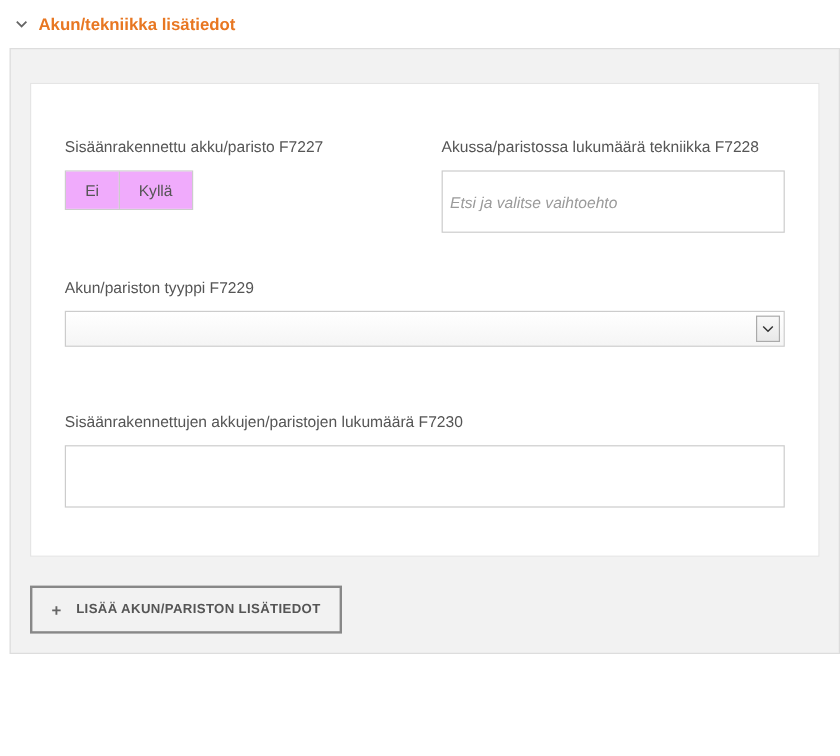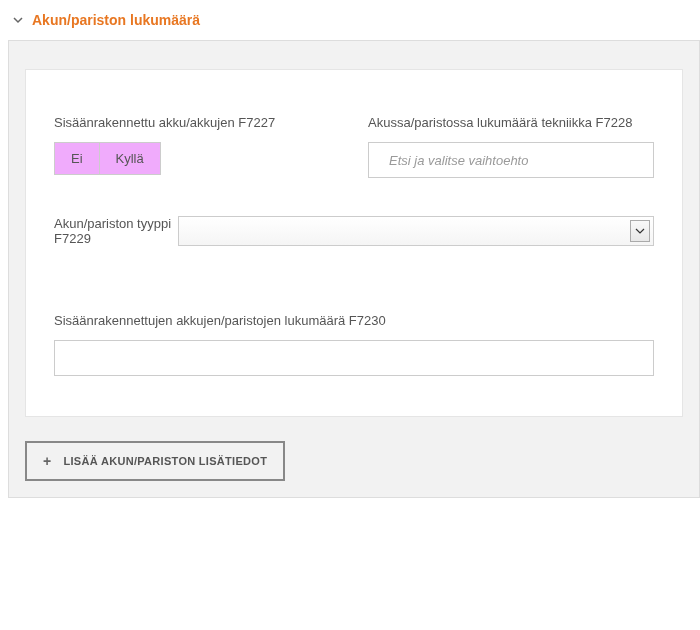--- a/index.html
+++ b/index.html
@@ -71,23 +71,23 @@
       font-size: 13px;
       color: #555;
       background: #f0abfc;
       border: none;
       cursor: pointer;
     }
     .toggle-btn + .toggle-btn {
       border-left: 1px solid #ccc;
     }
     .text-input {
-      height: 36px;
-      border: 1px solid #ccc;
-      padding: 0 20px;
+      height: 52px;
+      border: 1px solid #ccc;
+      padding: 0 6px;
       font-size: 13px;
       color: #555;
       background: #fff;
       width: 100%;
     }
     .text-input::placeholder {
       color: #9a9a9a;
       font-style: italic;
     }
     .select-wrap {
@@ -145,43 +145,43 @@
   </style>
 </head>
 <body>
 
 <div class="section-header">
   <span class="chevron">
     <svg width="12" height="12" viewBox="0 0 12 12">
         <path d="M2 4 L6 8 L10 4" stroke="#666" stroke-width="1.5" fill="none"></path>
       </svg>
   </span>
-  <span class="section-title">Akun/pariston lukumäärä</span>
+  <span class="section-title">Akun/tekniikka lisätiedot</span>
 </div>
 
 <div class="outer-panel">
   <div class="inner-panel">
 
     <div class="row">
       <div class="field">
-        <div class="field-label">Sisäänrakennettu akku/akkujen F7227</div>
+        <div class="field-label">Sisäänrakennettu akku/paristo F7227</div>
         <div>
           <div class="toggle-group">
             <button class="toggle-btn">Ei</button>
             <button class="toggle-btn">Kyllä</button>
           </div>
         </div>
       </div>
       <div class="field">
         <div class="field-label">Akussa/paristossa lukumäärä tekniikka F7228</div>
         <input class="text-input" type="text" placeholder="Etsi ja valitse vaihtoehto" style="">
       </div>
     </div>
 
-    <div class="row" style="gap:0;">
+    <div class="row" style="flex-direction:column; gap:0;">
       <div class="field-label" style="min-height:auto;">Akun/pariston tyyppi F7229</div>
       <div class="select-wrap">
         <span></span>
         <span class="select-caret">
           <svg width="10" height="10" viewBox="0 0 10 10">
               <path d="M1 3 L5 7 L9 3" stroke="#333" stroke-width="1.2" fill="none"></path>
             </svg>
         </span>
       </div>
     </div>

